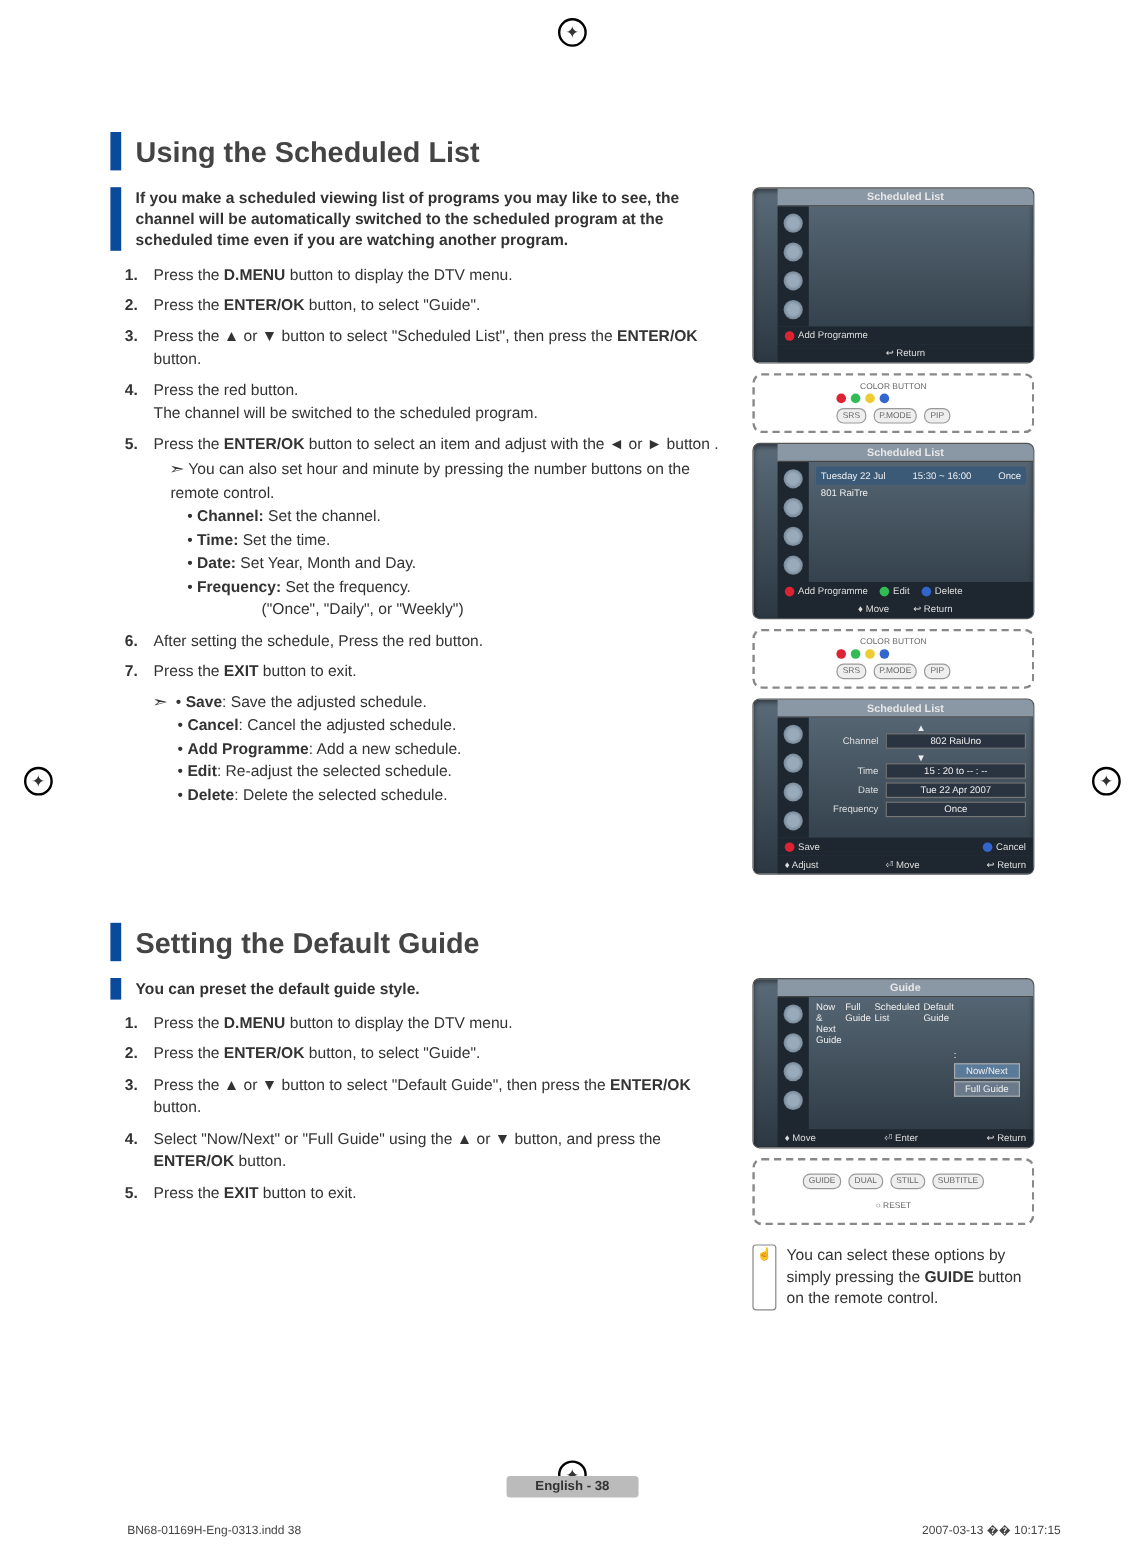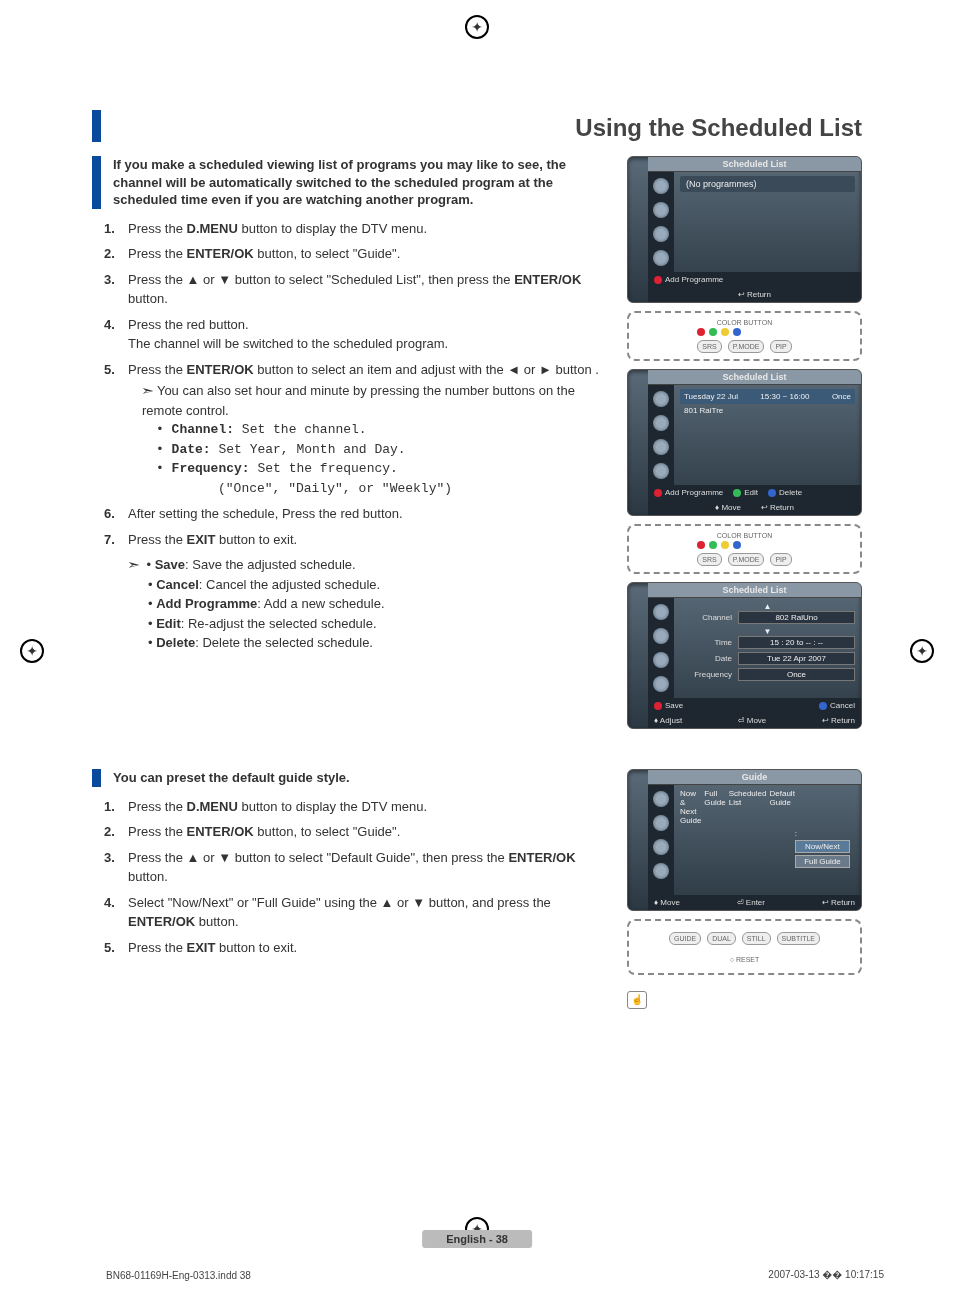--- a/index.html
+++ b/index.html
@@ -27,21 +27,21 @@
   .register-bottom { bottom: 60px; left: 50%; transform: translateX(-50%); }
   .register-left { left: 20px; top: 50%; transform: translateY(-50%); }
   .register-right { right: 20px; top: 50%; transform: translateY(-50%); }
 
   .page {
     width: 770px;
     margin: 70px auto 0 auto;
     position: relative;
   }
   .section-title-wrap {
-    display: flex; align-items: stretch; margin-bottom: 14px; justify-content: space-between;
+    display: flex; align-items: stretch; margin-bottom: 14px;
   }
   .title-bar {
     width: 9px; background: #0a4a9c; margin-right: 12px;
   }
   .section-title {
     font-size: 24px; font-weight: bold; color: #444;
     padding-top: 4px;
   }
   .content-row {
     display: flex; gap: 14px;
@@ -54,21 +54,21 @@
   .lead-bar { width: 9px; background: #0a4a9c; margin-right: 12px; flex:0 0 9px; }
   .lead-text { font-size: 13px; font-weight: bold; line-height: 1.35; }
   ol.steps {
     list-style: none; padding-left: 12px; font-size: 13px; line-height: 1.5;
   }
   ol.steps > li { margin-bottom: 6px; display: flex; }
   .step-num { font-weight: bold; width: 24px; flex: 0 0 24px; }
   .step-body { flex: 1; }
   .sub-note { margin-left: 14px; margin-top: 2px; }
   .note-marker { display:inline-block; transform: scaleX(1.2); margin-right:4px; }
-  .bullet-line { margin-left: 28px; font-size: 13px; font-family: Liberation Mono, monospace; }
+  .bullet-line { margin-left: 28px; font-size: 13px; }
   .section-gap { height: 40px; }
 
   
   .tv-panel {
     border: 1px solid #555;
     border-radius: 6px;
     background: linear-gradient(180deg,#5a6a78 0,#2b3842 100%);
     color: #eee;
     font-size: 9px;
     overflow: hidden;
@@ -202,20 +202,21 @@
         <li>
             <span class="step-num">4.</span>
             <span class="step-body"><span>Press the red button.</span><br><span>The channel will be switched to the scheduled program.</span></span>
           </li>
         <li>
             <span class="step-num">5.</span>
             <span class="step-body">
           <span>Press the </span><b>ENTER/OK</b><span> button to select an item and adjust with the ◄ or ► button .</span>
           <div class="sub-note"><span class="note-marker">➣</span><span>You can also set hour and minute by pressing the number buttons on the remote control.</span></div>
           <div class="bullet-line">• <b>Channel:</b><span> Set the channel.</span></div>
+          <div class="bullet-line">• <b>Time:</b><span> Set the time.</span></div>
           <div class="bullet-line">• <b>Date:</b><span> Set Year, Month and Day.</span></div>
           <div class="bullet-line">• <b>Frequency:</b><span> Set the frequency.</span></div>
           <div class="bullet-line" style="margin-left:90px">("Once", "Daily", or "Weekly")</div>
         </span>
           </li>
         <li>
             <span class="step-num">6.</span>
             <span class="step-body">After setting the schedule, Press the red button.</span>
           </li>
         <li>
@@ -236,23 +237,20 @@
 
       <div class="tv-panel">
         <div class="panel-title">Scheduled List</div>
         <div class="panel-body">
           <div class="side-icons">
               <span></span>
               <span></span>
               <span></span>
               <span></span>
             </div>
-          <div class="panel-main">
-            <div style="background:#3a4a58;padding:3px 6px;border-radius:2px;">(No programmes)</div>
-          </div>
         </div>
         <div class="panel-footer">
           <span class="pill">
               <span class="dot-r"></span>
               <span>Add Programme</span>
             </span>
         </div>
         <div class="panel-footer two">
           <span>↩ Return</span>
         </div>
@@ -375,20 +373,24 @@
           <span>♦ Adjust</span>
             <span>⏎ Move</span>
             <span>↩ Return</span>
         </div>
       </div>
     </div>
   </div>
 
   <div class="section-gap"></div>
 
+  <div class="section-title-wrap">
+    <div class="title-bar"></div>
+    <div class="section-title">Setting the Default Guide</div>
+  </div>
 
   <div class="content-row">
     <div class="text-col">
       <div class="lead">
         <div class="lead-bar"></div>
         <div class="lead-text">You can preset the default guide style.</div>
       </div>
       <ol class="steps">
         <li>
             <span class="step-num">1.</span>
@@ -447,20 +449,21 @@
         <div style="display:flex;gap:6px">
           <span class="remote-btn">GUIDE</span>
           <span class="remote-btn">DUAL</span>
           <span class="remote-btn">STILL</span>
           <span class="remote-btn">SUBTITLE</span>
         </div>
         <div style="font-size:7px">○ <span>RESET</span></div>
       </div>
       <div class="tip-row">
         <span class="tip-icon">☝</span>
+        <span><span>You can select these options by simply pressing the </span><b>GUIDE</b><span> button on the remote control.</span></span>
       </div>
     </div>
   </div>
 
 </div>
 
 <div class="page-foot">English - 38</div>
 <div class="meta-left">BN68-01169H-Eng-0313.indd   38</div>
 <div class="meta-right">2007-03-13   �� 10:17:15</div>
 

